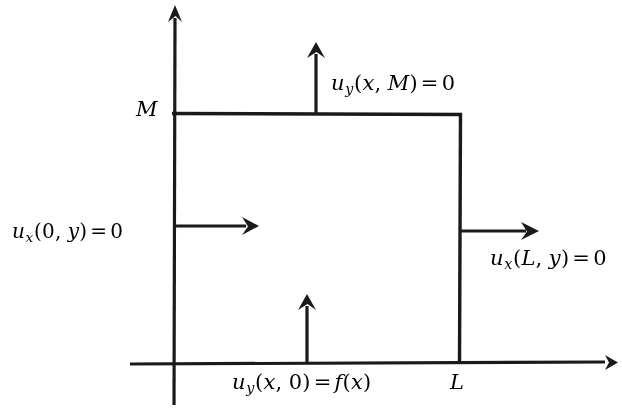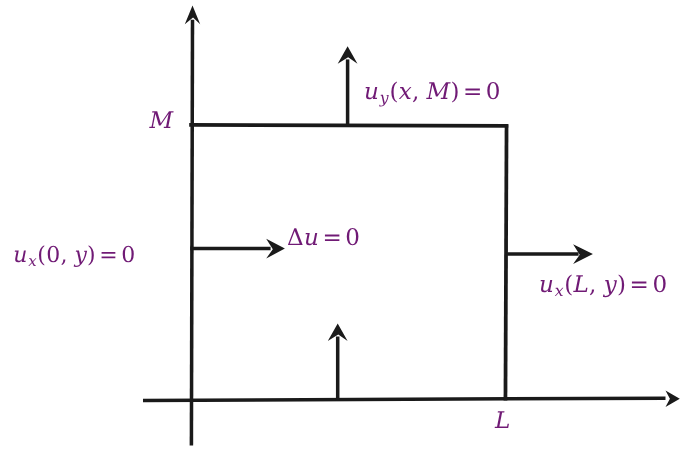--- a/index.html
+++ b/index.html
@@ -15,21 +15,21 @@
     overflow: hidden;
     font-family: "DejaVu Serif", "Liberation Serif", serif;
   }
   #figure svg {
     position: absolute;
     left: 0;
     top: 0;
   }
   .mathlabel {
     position: absolute;
-    color: #701a75;
+    color: #000000;
     font-family: "DejaVu Serif", "Liberation Serif", serif;
     font-style: italic;
     white-space: nowrap;
     line-height: 1;
     letter-spacing: 0.2px;
   }
   .mathlabel .up { font-style: italic; }
   .mathlabel .rm { font-style: normal; }
   .mathlabel .op { font-style: normal; padding: 0 3px; }
   .mathlabel .paren { font-style: normal; }
@@ -103,22 +103,22 @@
   </div>
 
   <div class="mathlabel" id="label-uy-top">
     <span class="up">u</span><sub>y</sub><span class="paren">(</span><span class="up">x</span><span class="comma">,</span> <span class="up">M</span><span class="paren">)</span><span class="op">=</span><span class="rm">0</span>
   </div>
 
   <div class="mathlabel" id="label-ux-left">
     <span class="up">u</span><sub>x</sub><span class="paren">(</span><span class="rm">0</span><span class="comma">,</span> <span class="up">y</span><span class="paren">)</span><span class="op">=</span><span class="rm">0</span>
   </div>
 
-  <div class="mathlabel" id="label-laplace">
-    <span class="rm">Δ</span><span class="up">u</span><span class="op">=</span><span class="rm">0</span>
-  </div>
 
   <div class="mathlabel" id="label-ux-right">
     <span class="up">u</span><sub>x</sub><span class="paren">(</span><span class="up">L</span><span class="comma">,</span> <span class="up">y</span><span class="paren">)</span><span class="op">=</span><span class="rm">0</span>
   </div>
 
+  <div class="mathlabel" id="label-uy-bot">
+    <span class="up">u</span><sub>y</sub><span class="paren">(</span><span class="up">x</span><span class="comma">,</span> <span class="rm">0</span><span class="paren">)</span><span class="op">=</span><span class="up">f</span><span class="paren">(</span><span class="up">x</span><span class="paren">)</span>
+  </div>
 
 </div>
 
 </body></html>

